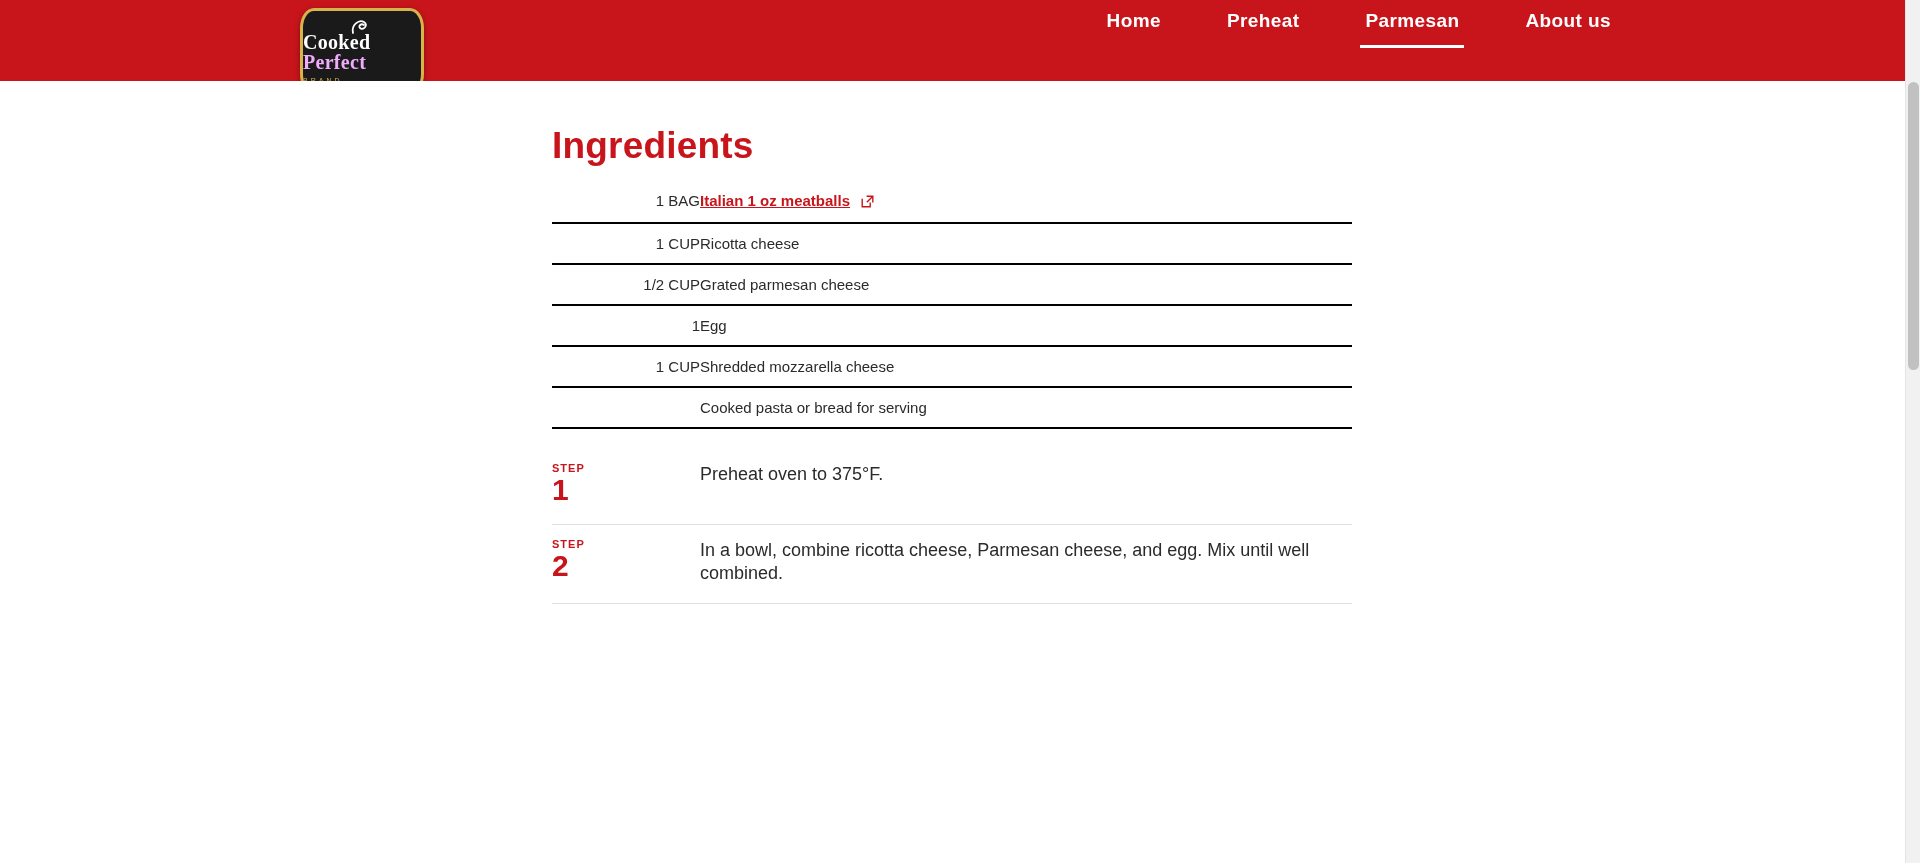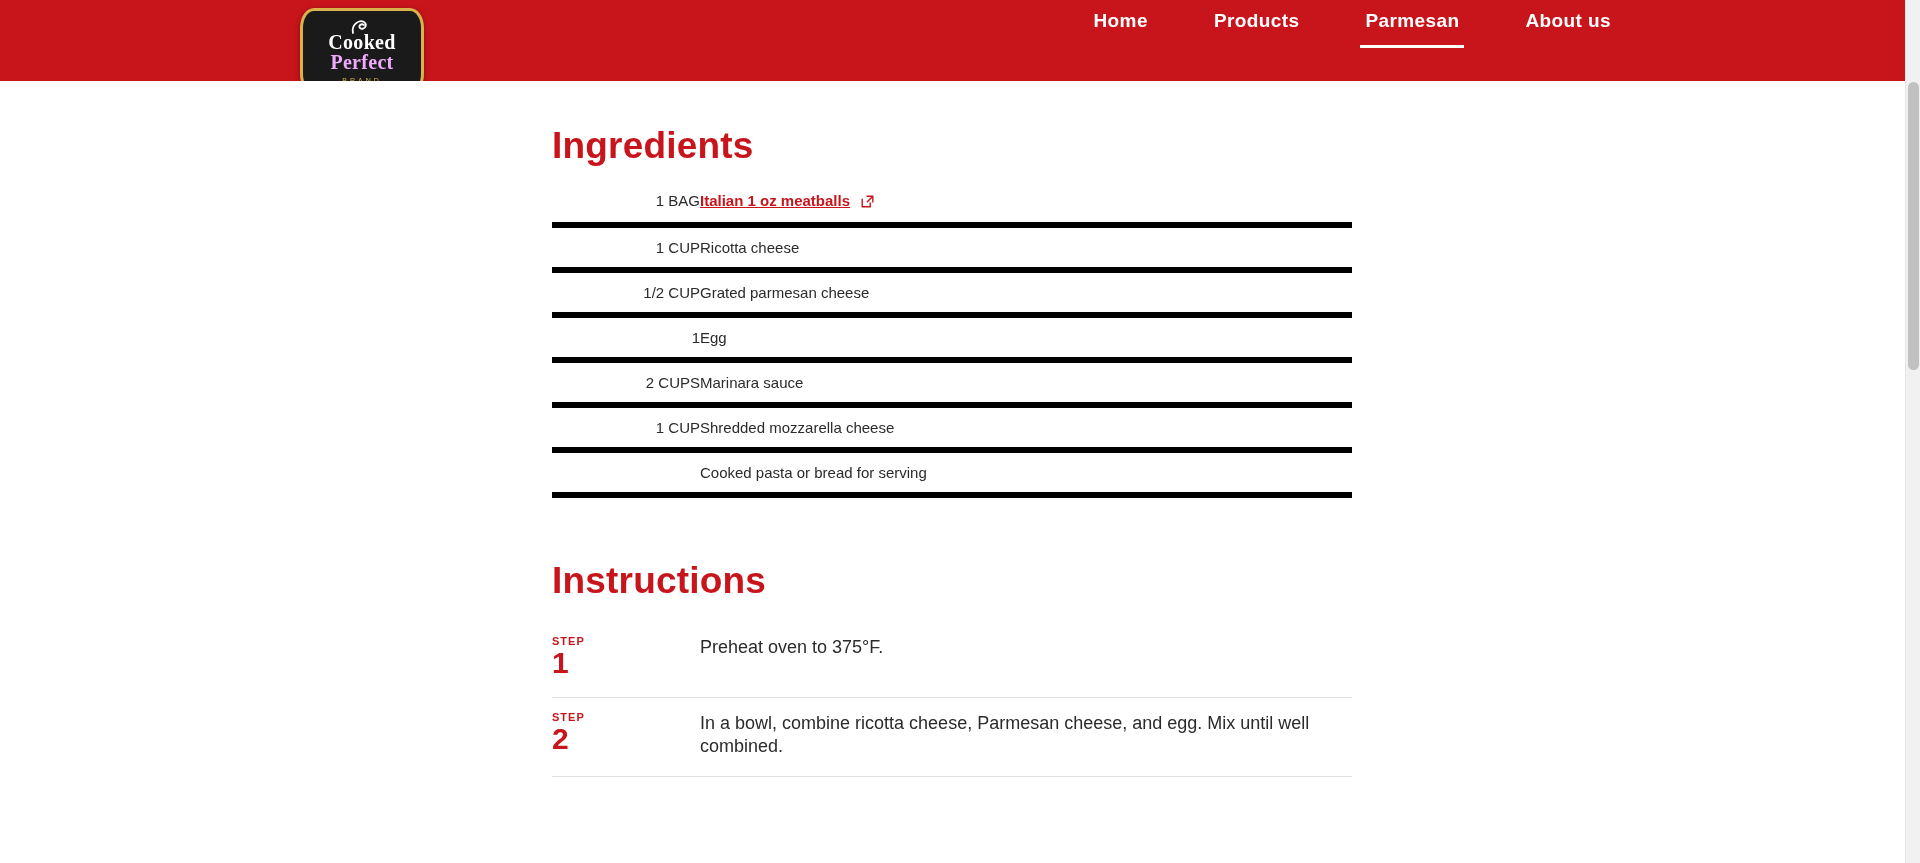--- a/index.html
+++ b/index.html
@@ -31,21 +31,20 @@
   }
   .logo-badge {
     width: 124px;
     height: 86px;
     background: #1a1a1a;
     border: 3px solid #d8b24a;
     border-radius: 14px / 20px;
     box-shadow: 0 2px 6px rgba(0,0,0,.35);
     display: flex;
     flex-direction: column;
-    align-items: center;
     justify-content: center;
     position: relative;
     overflow: hidden;
   }
   .logo-swirl {
     position: absolute;
     top: 6px;
     left: 50%;
     transform: translateX(-50%);
     width: 26px;
@@ -129,21 +128,21 @@
     font-weight: bold;
     margin: 0 0 14px 0;
     letter-spacing: .2px;
   }
 
   table.ingredients {
     width: 800px;
     border-collapse: collapse;
     margin-top: 10px;
   }
-  table.ingredients tr { border-bottom: 6px solid #000000; }
+  table.ingredients tr { border-bottom: 2px solid #000000; }
   table.ingredients td {
     padding: 11px 0;
     font-size: 15px;
     color: #2b2b2b;
     vertical-align: top;
   }
   td.qty {
     width: 148px;
     text-align: right;
     padding-right: 24px;
@@ -229,21 +228,21 @@
         <path d="M4 16 C 2 8, 10 2, 15 5 C 20 8, 14 14, 11 11 C 9 9, 12 6, 15 8" fill="none" stroke="#ffffff" stroke-width="1.8" stroke-linecap="round"></path>
       </svg>
       <div class="logo-line1">Cooked</div>
       <div class="logo-line2">Perfect</div>
       <div class="logo-brand">BRAND</div>
     </div>
   </div>
 
   <nav class="main-nav">
     <a class="nav-item">Home</a>
-    <a class="nav-item">Products</a>
+    <a class="nav-item">Preheat</a>
     <a class="nav-item active">Parmesan</a>
     <a class="nav-item">About us</a>
   </nav>
 </div>
 
 <div class="page">
   <div class="content">
 
     <h2 class="section-title">Ingredients</h2>
 
@@ -268,35 +267,30 @@
         </tr>
         <tr>
           <td class="qty">1/2 CUP</td>
           <td class="item">Grated parmesan cheese</td>
         </tr>
         <tr>
           <td class="qty">1</td>
           <td class="item">Egg</td>
         </tr>
         <tr>
-          <td class="qty">2 CUPS</td>
-          <td class="item">Marinara sauce</td>
-        </tr>
-        <tr>
           <td class="qty">1 CUP</td>
           <td class="item">Shredded mozzarella cheese</td>
         </tr>
         <tr>
           <td class="qty"></td>
           <td class="item">Cooked pasta or bread for serving</td>
         </tr>
       </tbody>
     </table>
 
-    <h2 class="section-title instructions-title">Instructions</h2>
 
     <table class="instructions">
       <tbody>
         <tr>
           <td class="stepcell">
             <div class="step-label">STEP</div>
             <div class="step-num">1</div>
           </td>
           <td class="steptext">Preheat oven to 375°F.</td>
         </tr>

